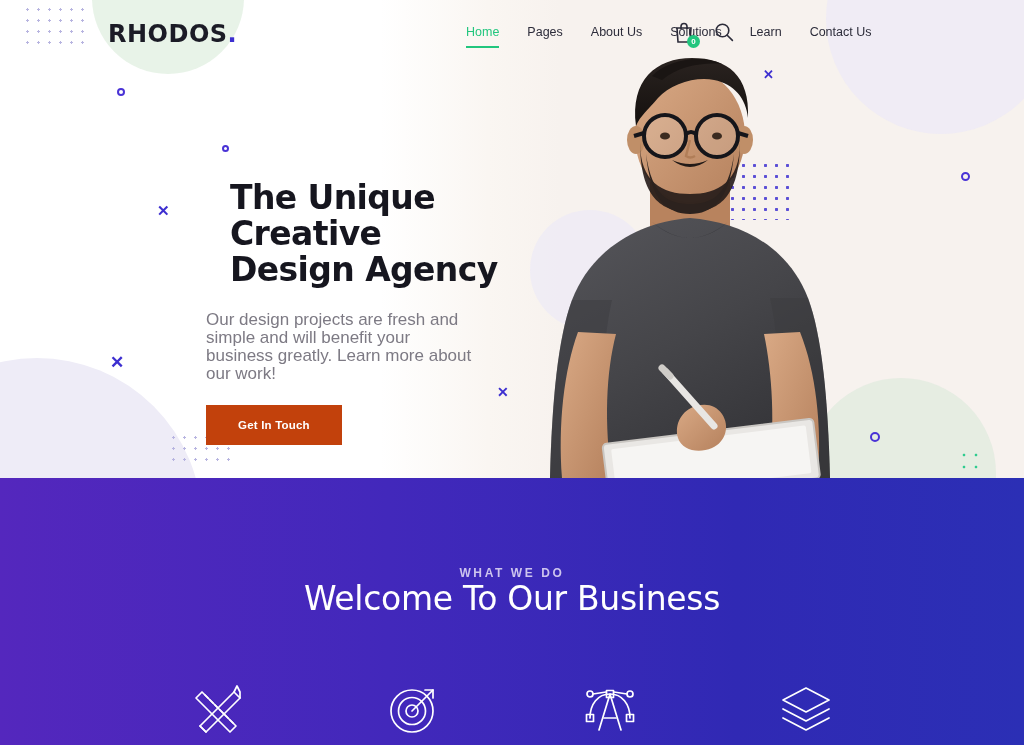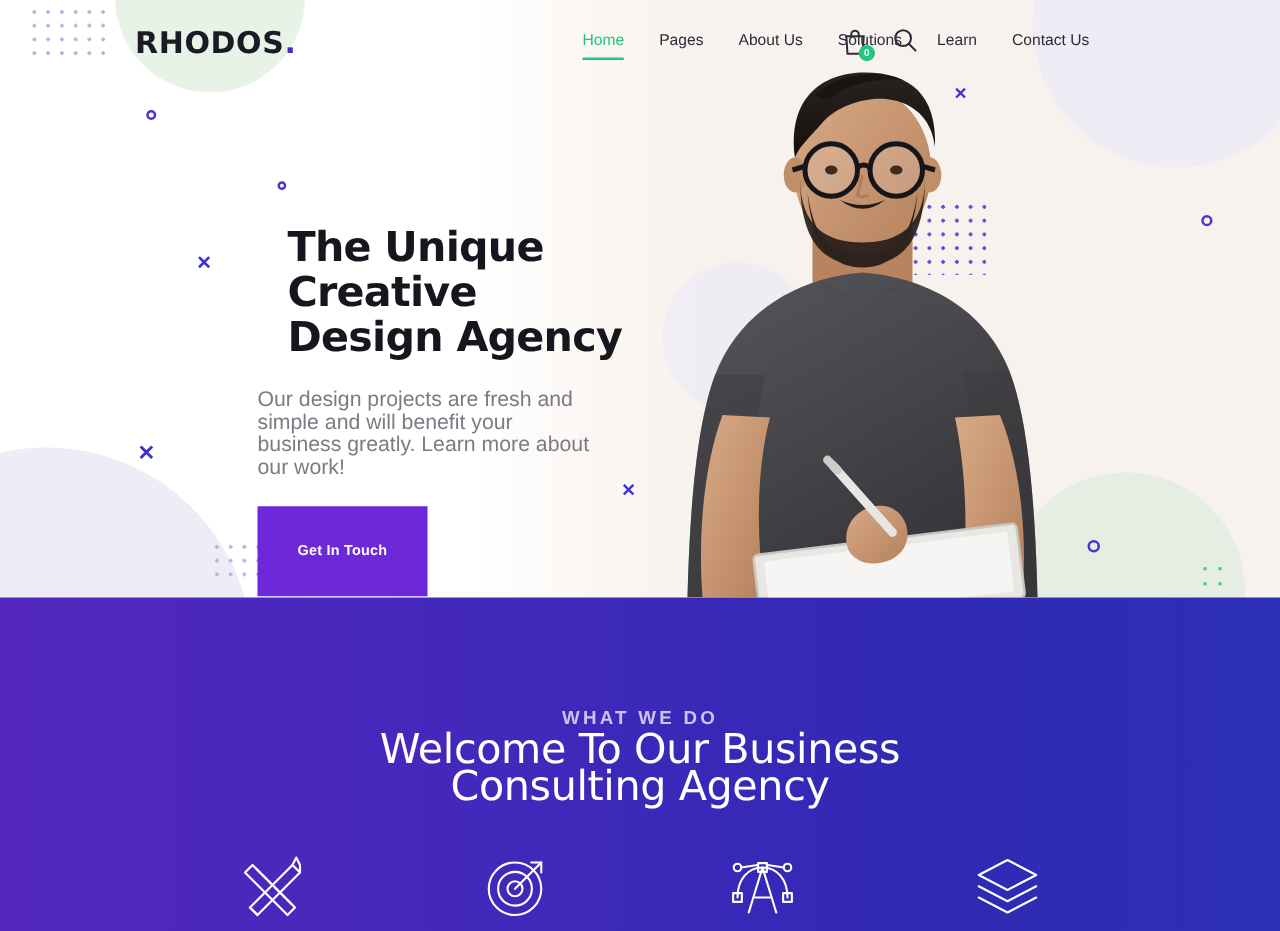--- a/index.html
+++ b/index.html
@@ -139,36 +139,36 @@
     color:#16161f; letter-spacing:-0.6px;
     font-family:"DejaVu Sans", sans-serif;
     margin-left:24px;
   }
   .hero-sub {
     margin-top:23px; font-size:17px; line-height:18px; color:#7d7a84;
     width:272px;
   }
   .cta {
     display:inline-block; margin-top:22px;
-    background:#6d28d9; color:#ffffff; font-size:11.5px; font-weight:700;
-    padding:30px 32px; border:none; cursor:pointer; letter-spacing:.2px;
+    background:#c2410c; color:#ffffff; font-size:11.5px; font-weight:700;
+    padding:14px 32px; border:none; cursor:pointer; letter-spacing:.2px;
   }
 
   
   .photo { position:absolute; left:500px; top:32px; width:380px; height:446px; z-index:15; }
 
   
   .purple {
     position:absolute; left:0; top:478px; width:1024px; height:267px;
     background:linear-gradient(90deg,#5427bd 0%, #4228bb 38%, #3029b4 72%, #2b2fb5 100%);
     overflow:hidden;
   }
   .eyebrow {
     position:absolute; top:88px; left:0; width:100%;
-    text-align:center; color:#cdc4ee; font-size:15px; font-weight:700;
+    text-align:center; color:#cdc4ee; font-size:12px; font-weight:700;
     letter-spacing:2.6px;
   }
   .welcome {
     position:absolute; top:106px; left:0; width:100%;
     text-align:center; color:#ffffff; font-weight:400;
     font-size:33px; line-height:30px; letter-spacing:-0.3px;
     font-family:"DejaVu Sans", sans-serif;
   }
   .services {
     position:absolute; top:200px; left:0; width:100%;
@@ -309,21 +309,20 @@
     </h1>
     <p class="hero-sub">Our design projects are fresh and simple and will benefit your business greatly. Learn more about our work!</p>
     <button class="cta">Get In Touch</button>
   </div>
 </section>
 
 <section class="purple">
   <div class="eyebrow">WHAT WE DO</div>
   <h2 class="welcome">
     <span>Welcome To Our Business</span><br>
-    <span>Consulting Agency</span>
   </h2>
 
   <div class="services">
     <div class="svc">
       <svg width="56" height="56" viewBox="0 0 56 56" fill="none" stroke="#ffffff" stroke-width="1.7" stroke-linecap="round" stroke-linejoin="round">
         <path d="M10 46 L16 52 L50 18 L44 12 Z"></path>
         <path d="M44 12 L47 6 L50 12 L50 18"></path>
         <path d="M10 46 L16 52"></path>
         <path d="M46 46 L40 52 L6 18 L12 12 Z"></path>
         <path d="M15 15 L18 18 M20 20 L23 23 M25 25 L28 28 M30 30 L33 33 M35 35 L38 38 M40 40 L43 43"></path>

